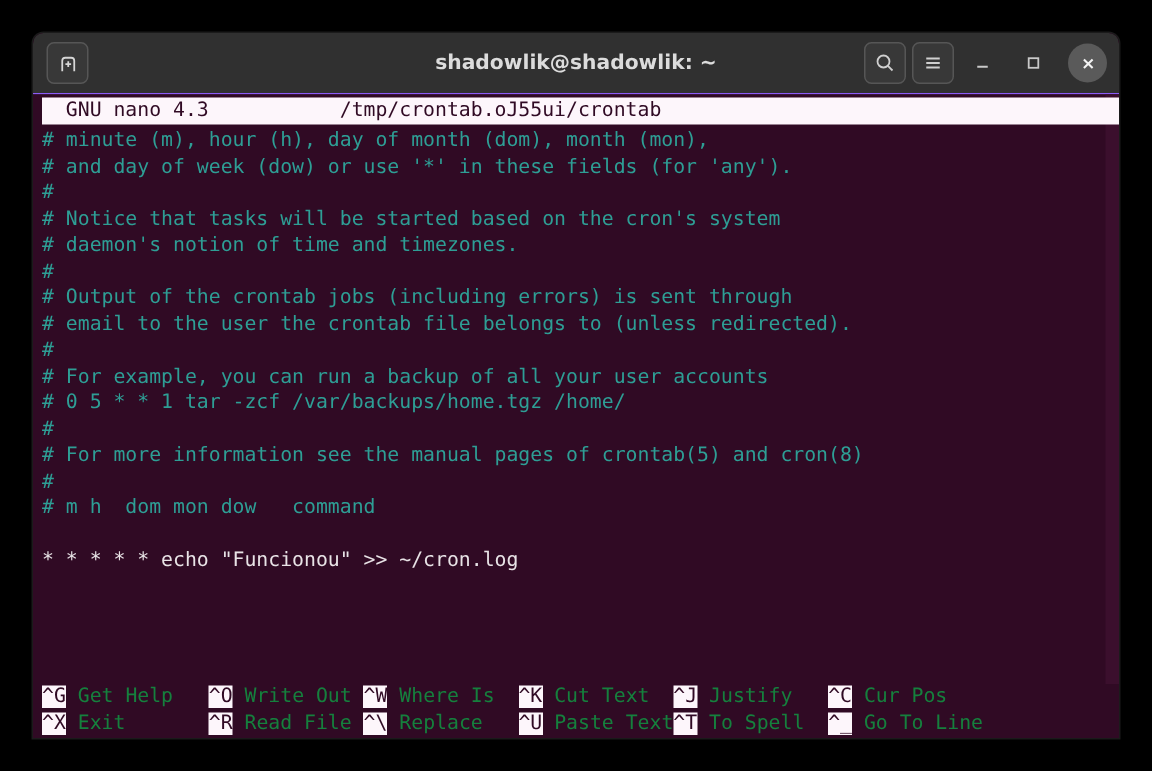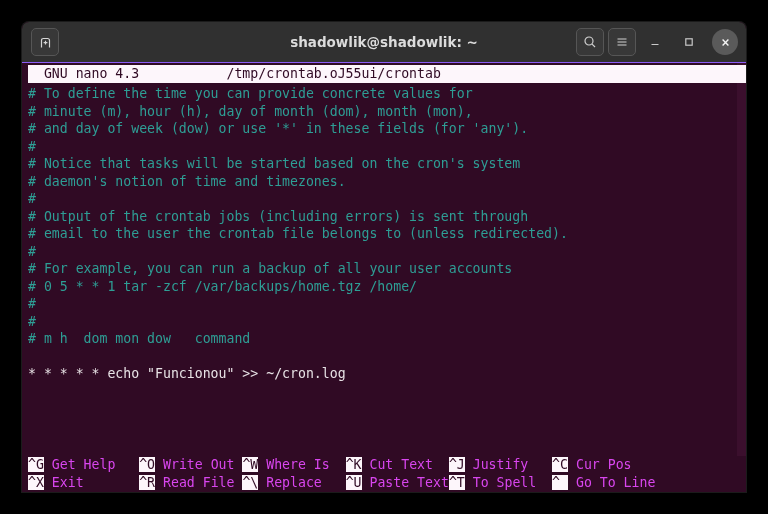--- a/index.html
+++ b/index.html
@@ -184,21 +184,21 @@
   .sc-item {
     display: inline-block;
     white-space: pre;
   }
   .sc-key {
     background: #fdf6fb;
     color: #300a24;
     padding: 0 0px;
   }
   .sc-label {
-    color: #d946ef;
+    color: #15803d;
   }
 </style>
 </head>
 <body>
 
 <div id="window">
 
   <div id="titlebar">
 
     <div class="tb-left">
@@ -242,33 +242,33 @@
     </div>
   </div>
 
   <div id="terminal">
 
     <div id="scrollstrip"></div>
 
     <div id="nano-header">  GNU nano 4.3           /tmp/crontab.oJ55ui/crontab</div>
 
     <div id="nano-text">
-        <div class="line "># To define the time you can provide concrete values for</div>
         <div class="line "># minute (m), hour (h), day of month (dom), month (mon),</div>
         <div class="line "># and day of week (dow) or use '*' in these fields (for 'any').</div>
         <div class="line ">#</div>
         <div class="line "># Notice that tasks will be started based on the cron's system</div>
         <div class="line "># daemon's notion of time and timezones.</div>
         <div class="line ">#</div>
         <div class="line "># Output of the crontab jobs (including errors) is sent through</div>
         <div class="line "># email to the user the crontab file belongs to (unless redirected).</div>
         <div class="line ">#</div>
         <div class="line "># For example, you can run a backup of all your user accounts</div>
         <div class="line "># 0 5 * * 1 tar -zcf /var/backups/home.tgz /home/</div>
         <div class="line ">#</div>
+        <div class="line "># For more information see the manual pages of crontab(5) and cron(8)</div>
         <div class="line ">#</div>
         <div class="line "># m h  dom mon dow   command</div>
         <div class="line blank"> </div>
         <div class="line code">* * * * * echo "Funcionou" &gt;&gt; ~/cron.log</div>
       </div>
 
     <div id="cursor"></div>
 
     <div id="shortcutbar">
       <div class="sc-row r1"><span class="sc-item"><span class="sc-key">^G</span><span class="sc-label"> Get Help   </span></span><span class="sc-item"><span class="sc-key">^O</span><span class="sc-label"> Write Out </span></span><span class="sc-item"><span class="sc-key">^W</span><span class="sc-label"> Where Is  </span></span><span class="sc-item"><span class="sc-key">^K</span><span class="sc-label"> Cut Text  </span></span><span class="sc-item"><span class="sc-key">^J</span><span class="sc-label"> Justify   </span></span><span class="sc-item"><span class="sc-key">^C</span><span class="sc-label"> Cur Pos</span></span></div>

